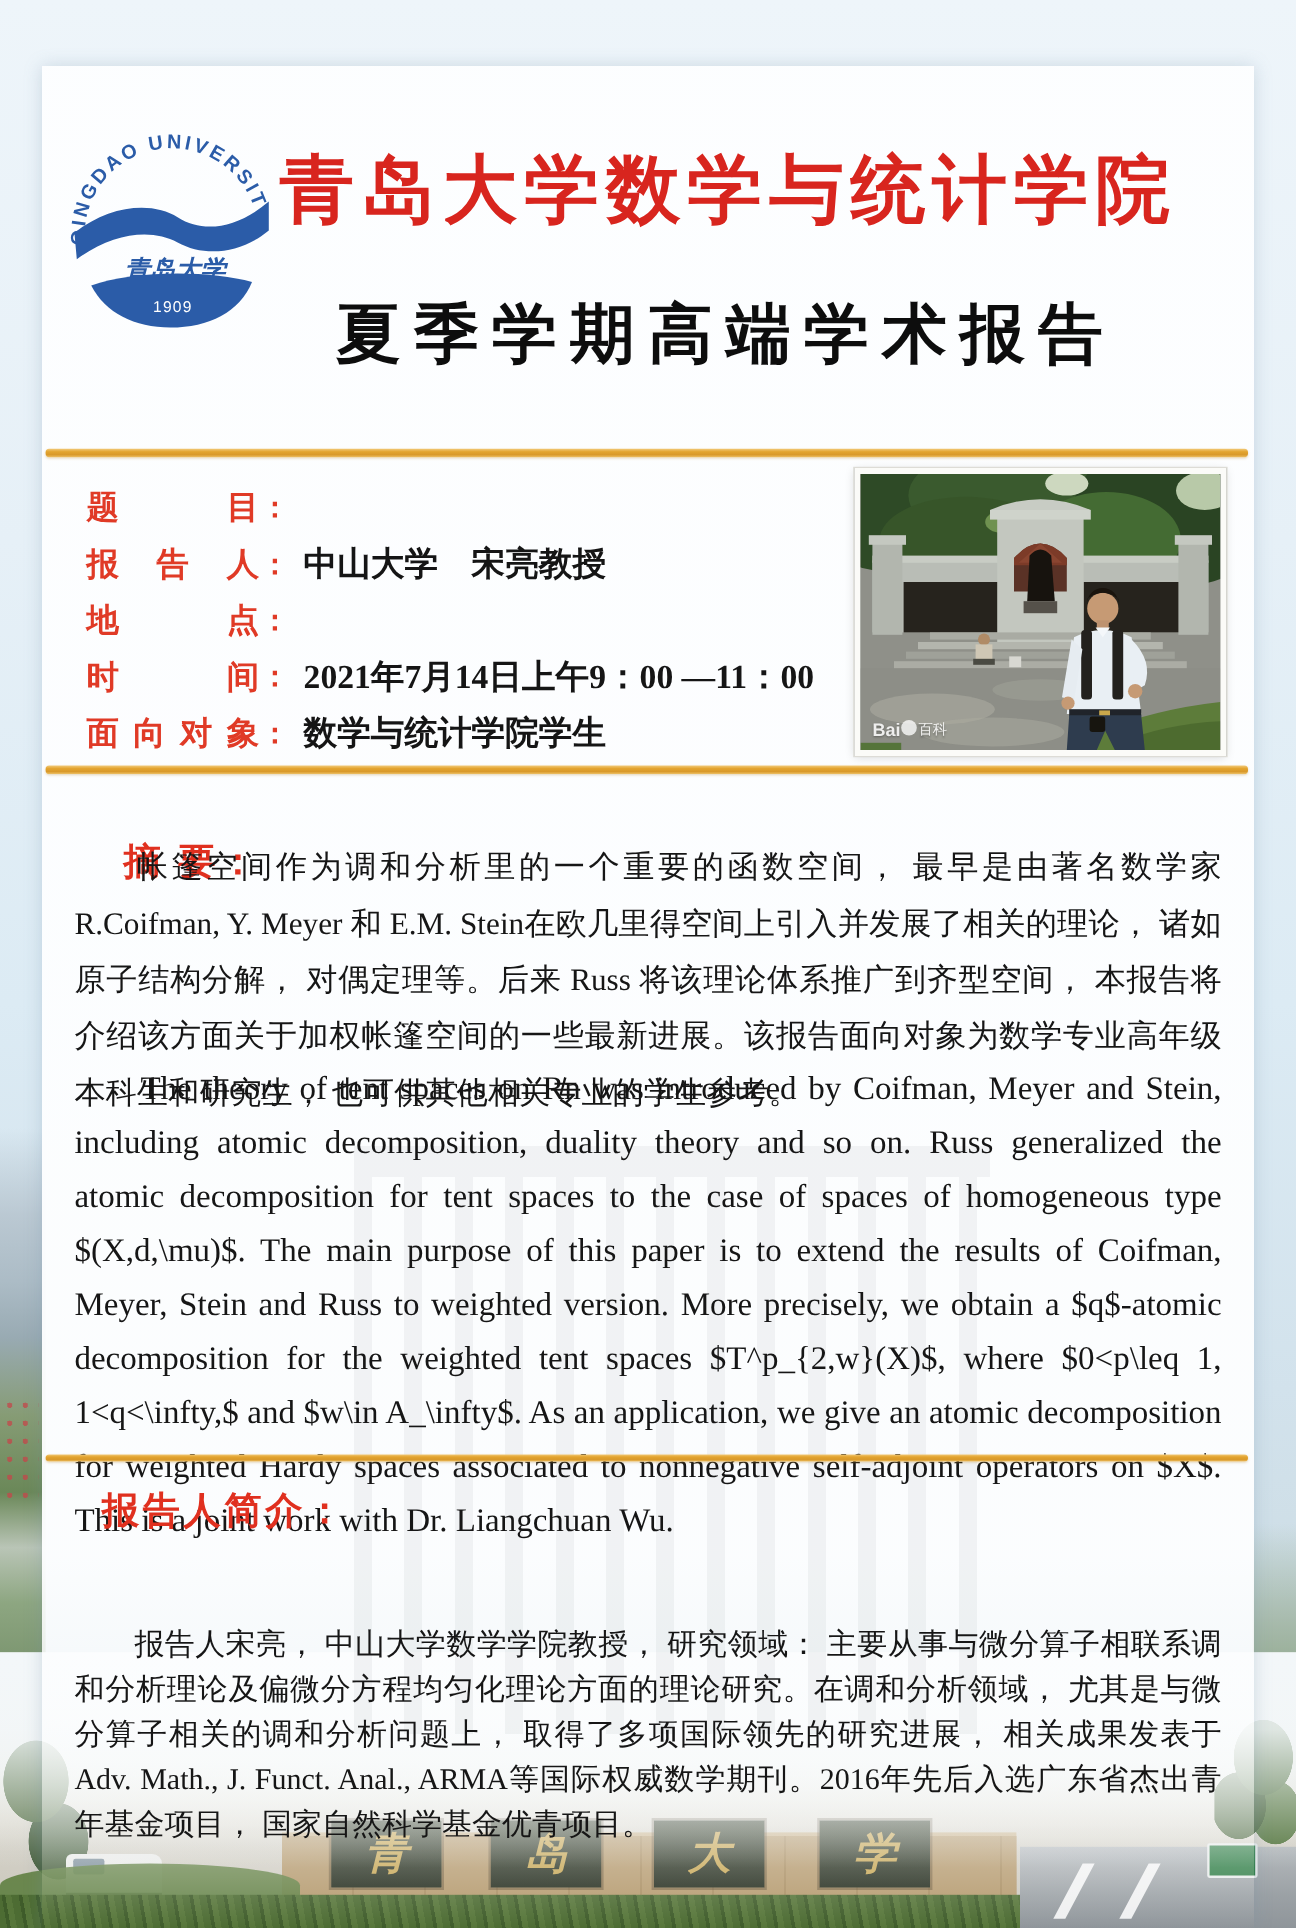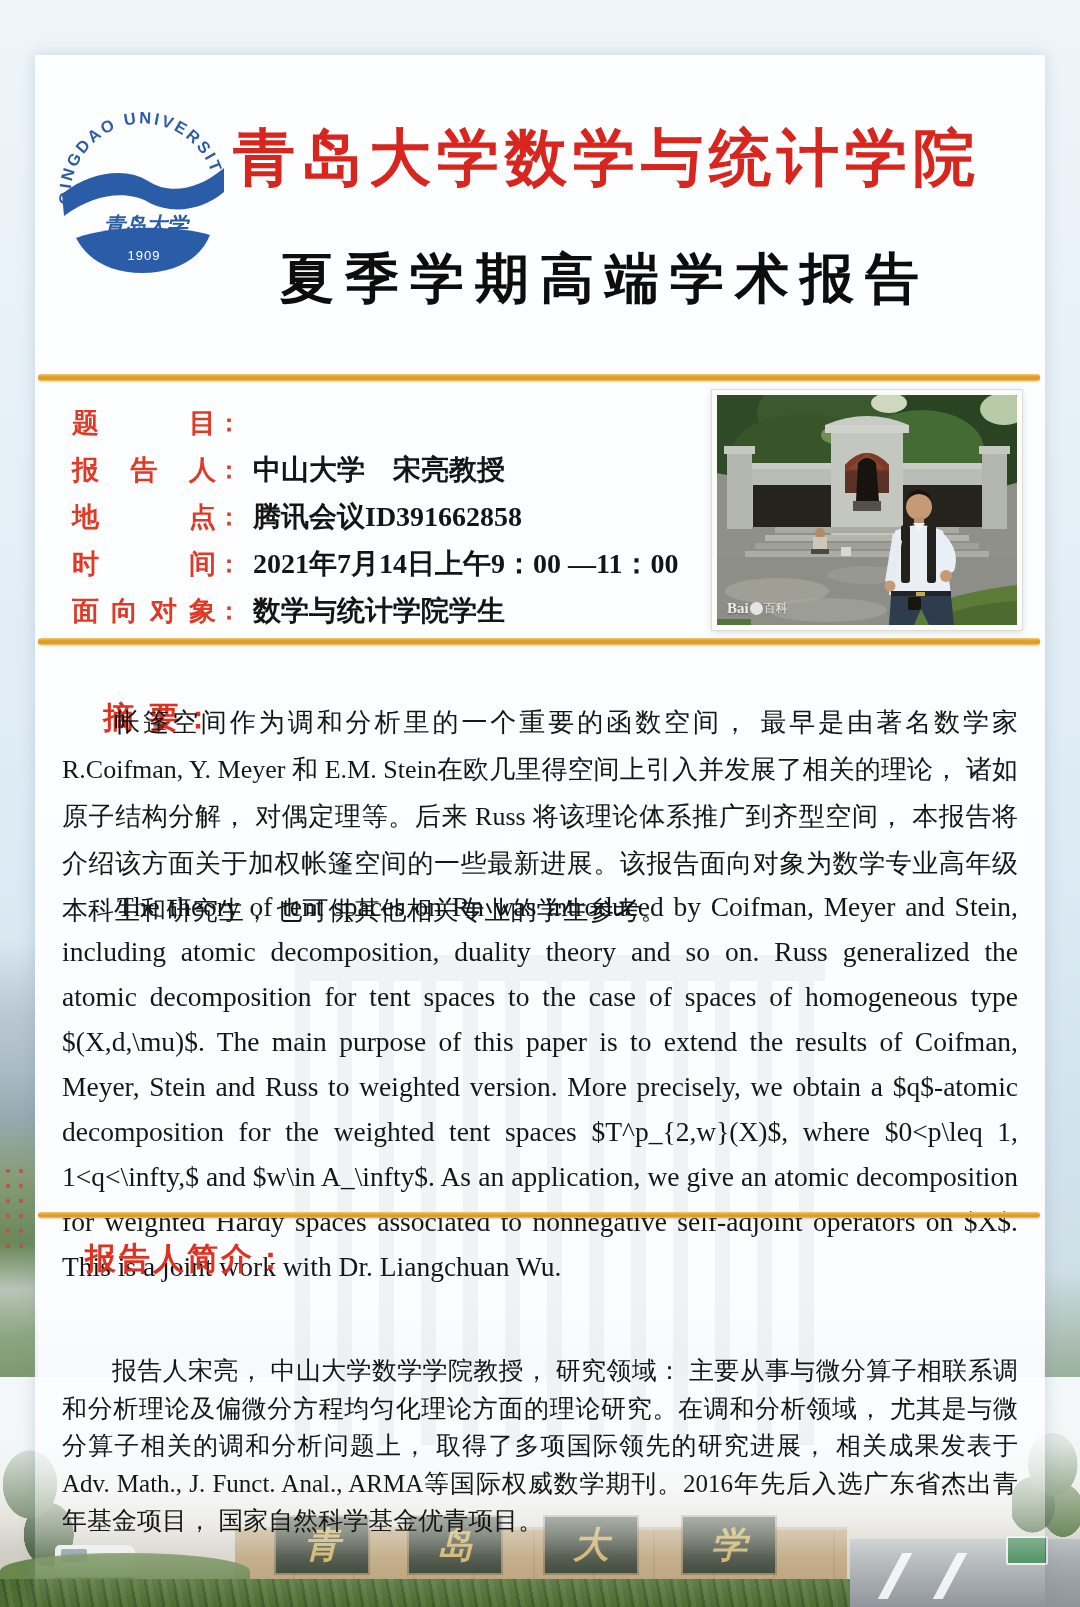--- a/index.html
+++ b/index.html
@@ -81,22 +81,22 @@
   
   #info-block{left:72px;top:399px;width:620px;}
   .info-row{height:47px;display:flex;align-items:center;}
   .info-label{display:inline-block;width:144px;text-align:justify;text-align-last:justify;
     color:#e03a26;font-weight:bold;font-size:27px;font-family:"Liberation Sans","DejaVu Sans",sans-serif;}
   .info-colon{color:#e03a26;font-weight:bold;font-size:24px;margin-left:1px;}
   .info-value{color:#151515;font-weight:bold;font-size:28px;margin-left:12px;white-space:nowrap;}
   
   #speaker-photo{left:712px;top:390px;width:300px;height:230px;border:5px solid #fbfbf8;
     box-shadow:0 0 0 1px #dddcd6,0 2px 8px rgba(0,0,0,.15);overflow:hidden;background:#8d8e87;}
-  .wm{position:absolute;left:10px;bottom:8px;display:flex;align-items:center;gap:1px;
-    font-family:Liberation Serif, serif;opacity:.85;}
+  .wm{position:absolute;left:10px;bottom:8px;display:flex;gap:1px;
+    font-family:Liberation Sans, sans-serif;opacity:.85;}
   .wm-bai{color:#fff;font-weight:bold;font-size:15px;text-shadow:0 1px 2px rgba(0,0,0,.4);}
   .wm-paw{width:13px;height:13px;border-radius:50%;background:#fff;opacity:.9;}
   .wm-suffix{color:#fff;font-size:12px;text-shadow:0 1px 2px rgba(0,0,0,.4);}
   
   .red-heading{color:#e0301f;font-size:31px;font-weight:bold;letter-spacing:3px;
     font-family:"Liberation Sans","DejaVu Sans",sans-serif;white-space:nowrap;}
   .para{color:#161616;text-align:justify;text-indent:2em;}
   #abs-zh{left:62px;top:699px;width:956px;font-size:26px;line-height:47px;font-weight:500;}
   #abs-en{left:62px;top:884px;width:956px;font-size:27.5px;line-height:45px;}
   #bio-para{left:62px;top:1352px;width:956px;font-size:25px;line-height:37.5px;}
@@ -169,21 +169,20 @@
       <span class="info-colon">：</span>
   </div>
   <div class="info-row">
     <span class="info-label">报告人</span>
       <span class="info-colon">：</span>
     <span class="info-value">中山大学　宋亮教授</span>
   </div>
   <div class="info-row">
     <span class="info-label">地点</span>
       <span class="info-colon">：</span>
-    <span class="info-value">腾讯会议ID391662858</span>
   </div>
   <div class="info-row">
     <span class="info-label">时间</span>
       <span class="info-colon">：</span>
     <span class="info-value">2021年7月14日上午9：00 —11：00</span>
   </div>
   <div class="info-row">
     <span class="info-label">面向对象</span>
       <span class="info-colon">：</span>
     <span class="info-value">数学与统计学院学生</span>

